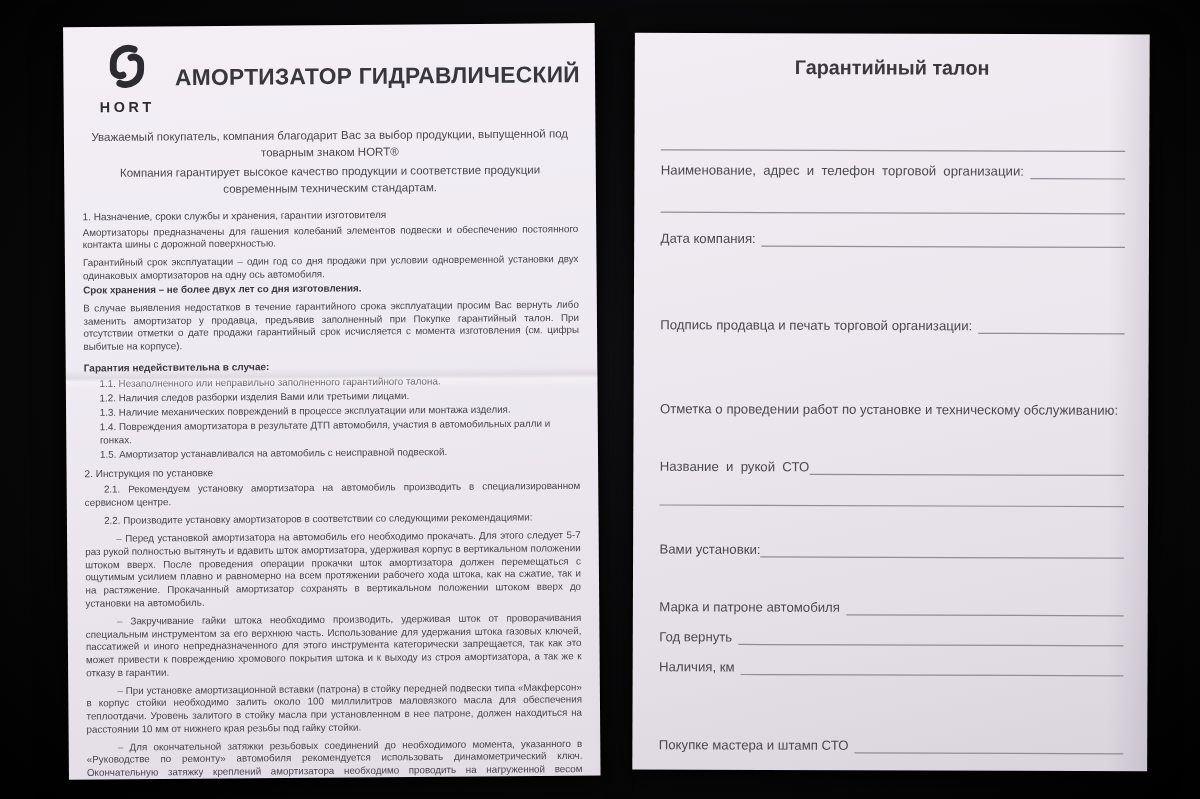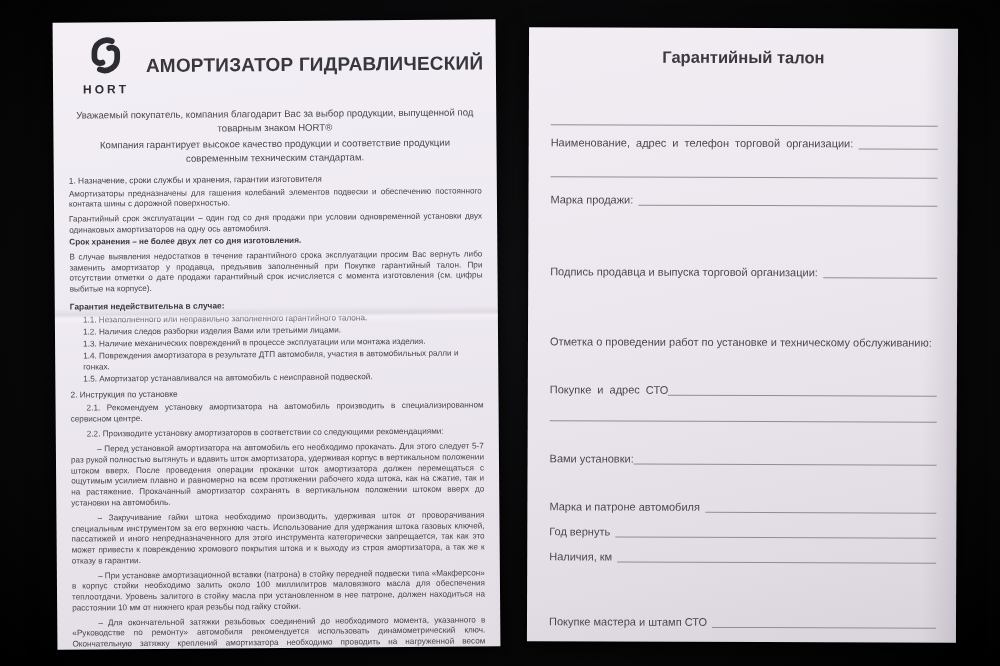--- a/index.html
+++ b/index.html
@@ -117,35 +117,35 @@
       <span class="fill"></span>
     </div>
 
     <div class="rrow" style="top:105px">
       <span class="lbl spread">Наименование, адрес и телефон торговой организации:</span>
       <span class="fill"></span>
     </div>
     <div class="rline" style="top:136px"></div>
 
     <div class="rrow" style="top:162px">
-      <span class="lbl">Марка продажи:</span>
+      <span class="lbl">Дата компания:</span>
       <span class="fill"></span>
     </div>
 
     <div class="rrow" style="top:234px">
-      <span class="lbl">Подпись продавца и выпуска торговой организации:</span>
+      <span class="lbl">Подпись продавца и печать торговой организации:</span>
       <span class="fill"></span>
     </div>
 
     <div class="rrow" style="top:304px">
       <span class="lbl">Отметка о проведении работ по установке и техническому обслуживанию:</span>
     </div>
 
     <div class="rrow" style="top:352px">
-      <span class="lbl spread" style="padding-right:0">Покупке и адрес СТО</span>
+      <span class="lbl spread" style="padding-right:0">Название и рукой СТО</span>
       <span class="fill"></span>
     </div>
     <div class="rline" style="top:380px"></div>
 
     <div class="rrow" style="top:421px">
       <span class="lbl" style="padding-right:0">Вами установки:</span>
       <span class="fill"></span>
     </div>
 
     <div class="rrow" style="top:469px">

